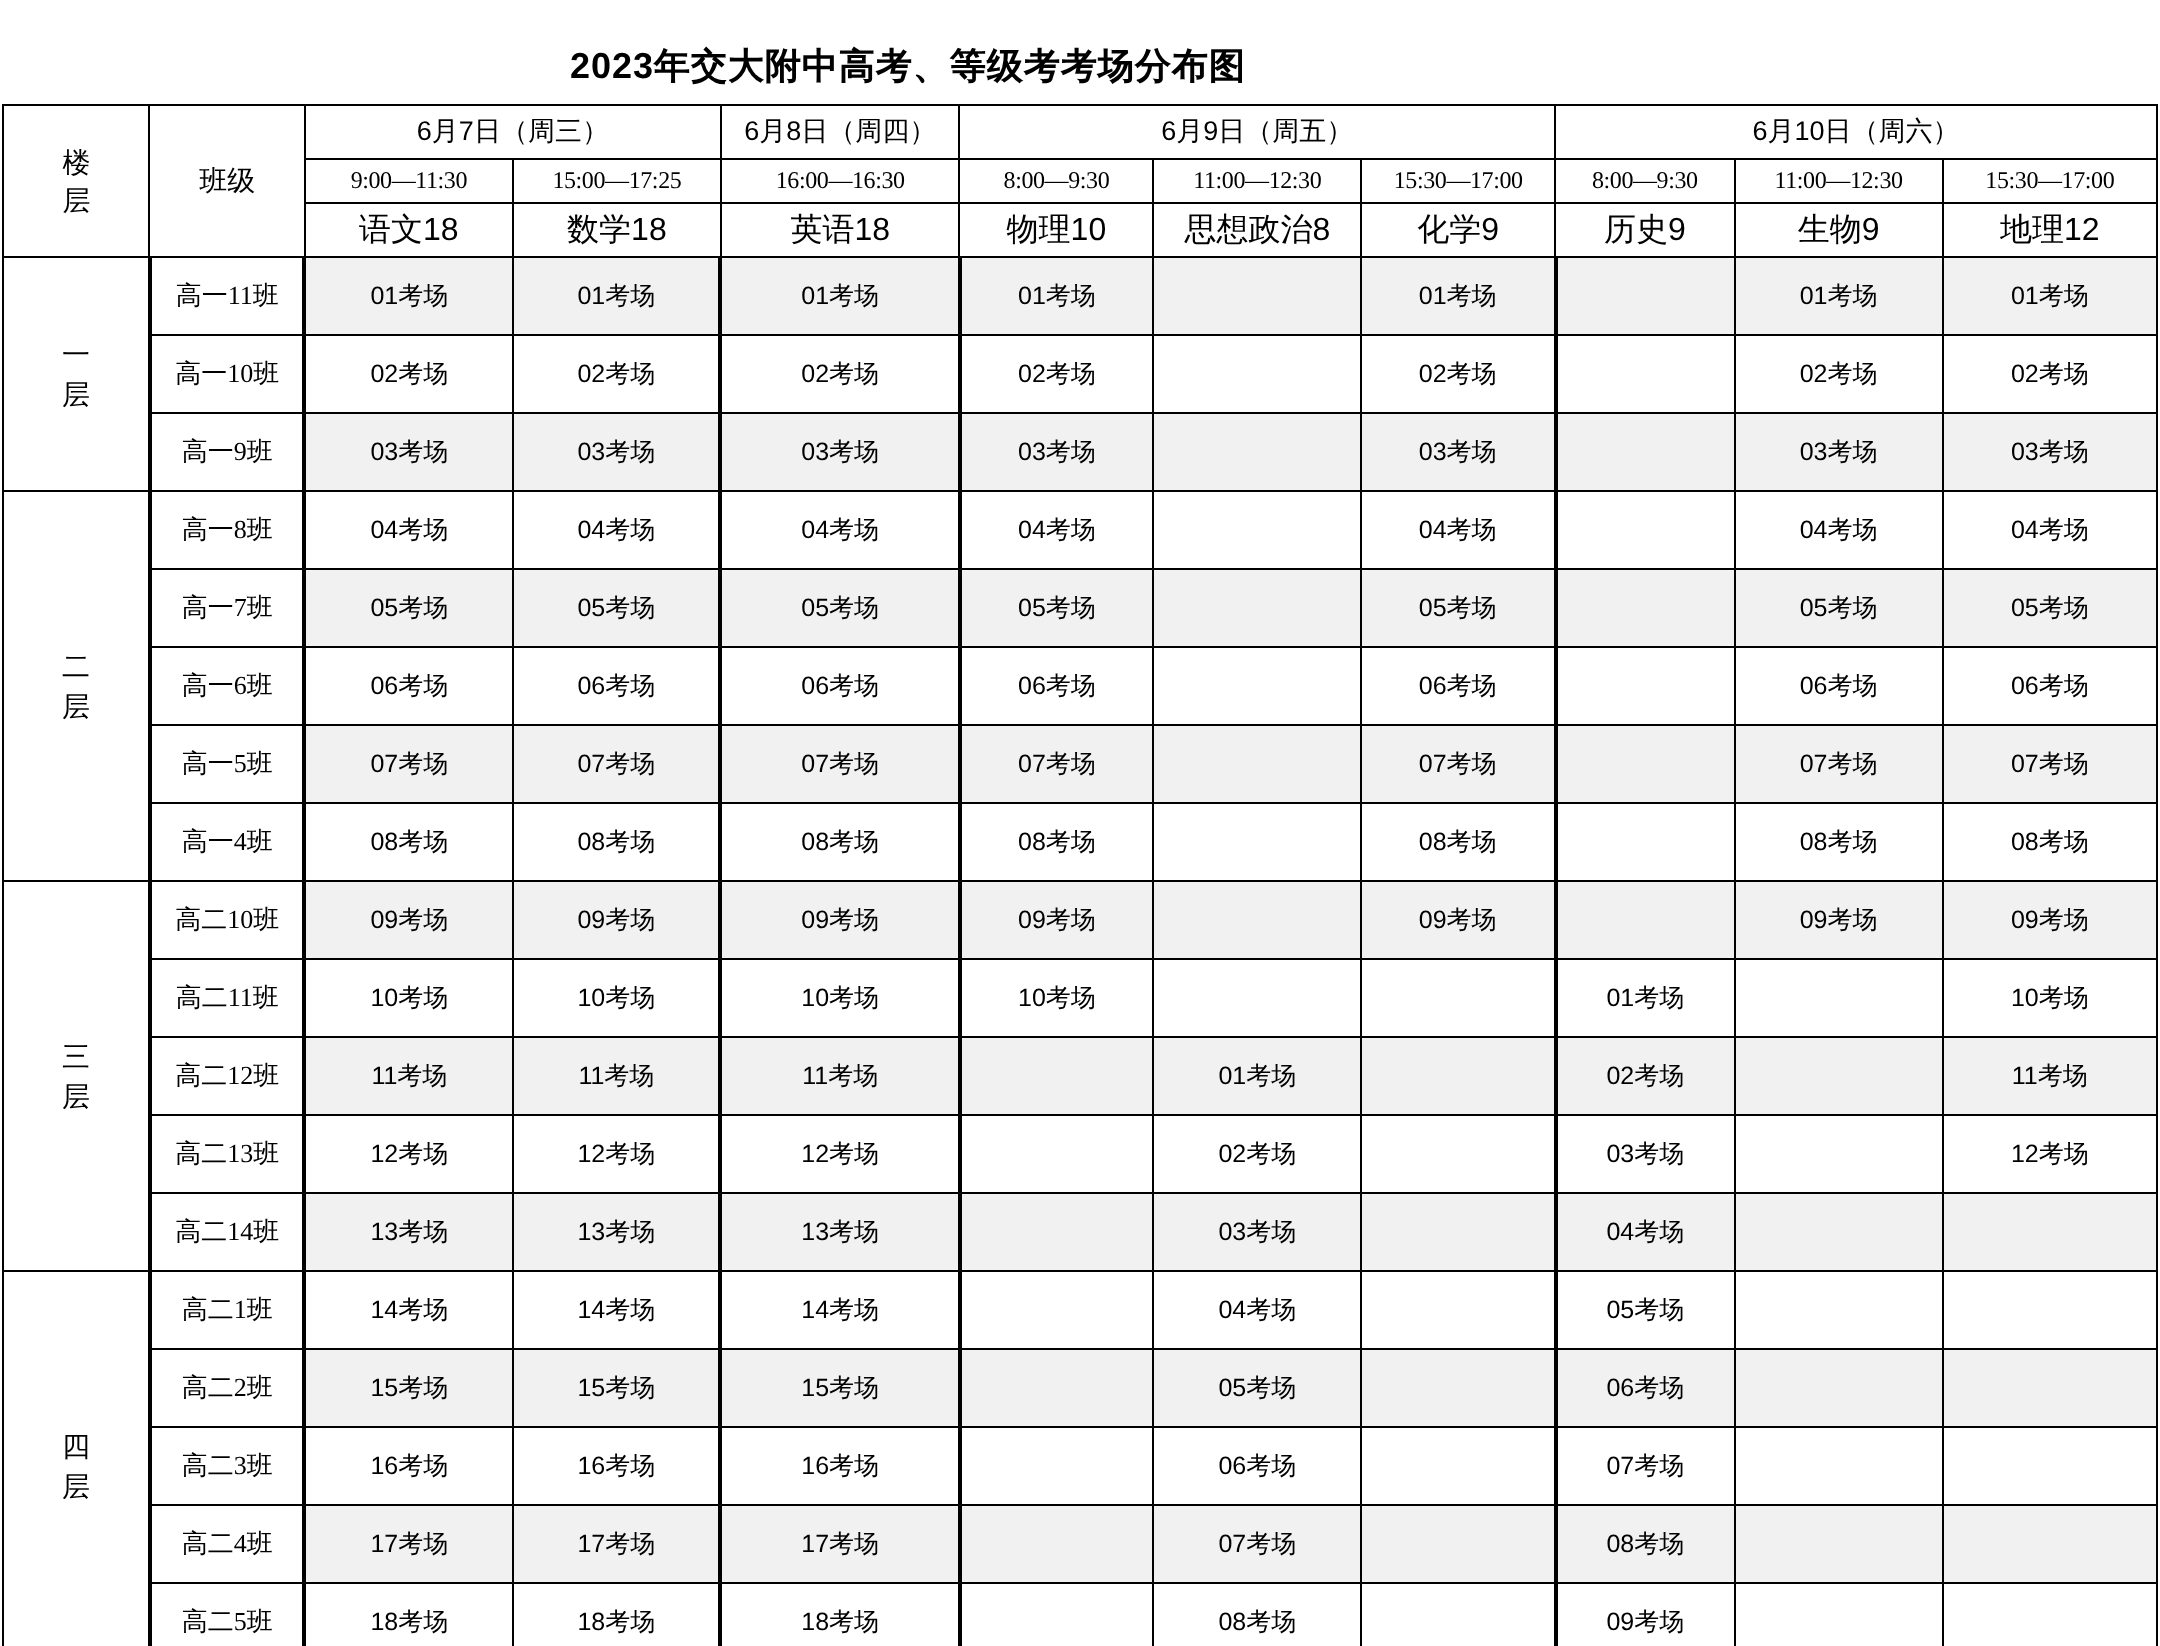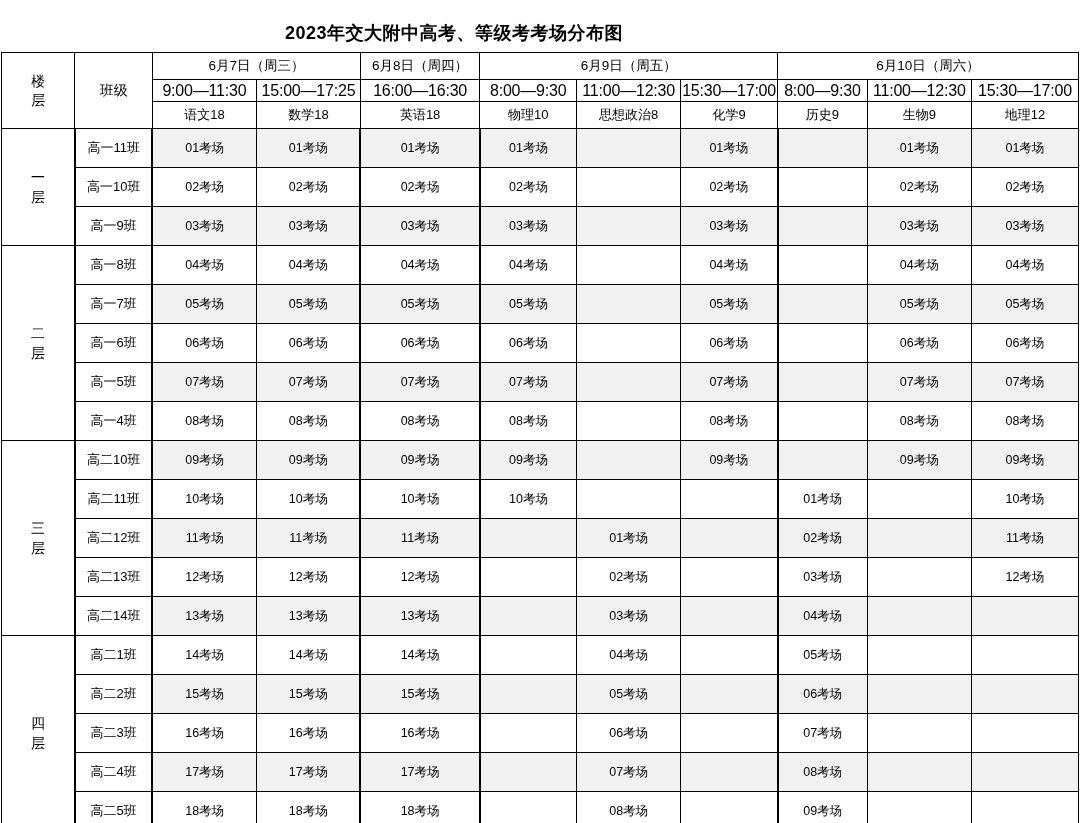--- a/index.html
+++ b/index.html
@@ -43,27 +43,27 @@
     color: #000;
     padding: 0;
   }
   
   .hdr-date {
     font-size: 13.5px;
     font-weight: bold;
     height: 27px;
   }
   .hdr-time {
-    font-size: 16px;
-    font-family: Liberation Sans, sans-serif;
+    font-size: 12px;
+    font-family: Liberation Serif, serif;
     height: 22px;
     letter-spacing: -0.2px;
   }
   .hdr-subject {
-    font-size: 13px;
+    font-size: 16px;
     font-weight: bold;
     height: 27px;
   }
   .corner-floor, .corner-class {
     font-size: 14px;
     font-weight: bold;
   }
   .corner-floor {
     width: 72px;
     line-height: 1.35;
@@ -75,20 +75,21 @@
     font-size: 14px;
     font-weight: bold;
     line-height: 1.45;
     width: 72px;
   }
   .class-cell {
     font-size: 13px;
     font-weight: bold;
     width: 76px;
     height: 38px;
+    font-family: Liberation Serif, serif;
   }
   .room-cell {
     font-size: 12.5px;
     height: 38px;
   }
   .shade {
     background: #f1f1f1;
   }
   .thick-top > td, .thick-top > th {
     border-top: 2px solid #000;

